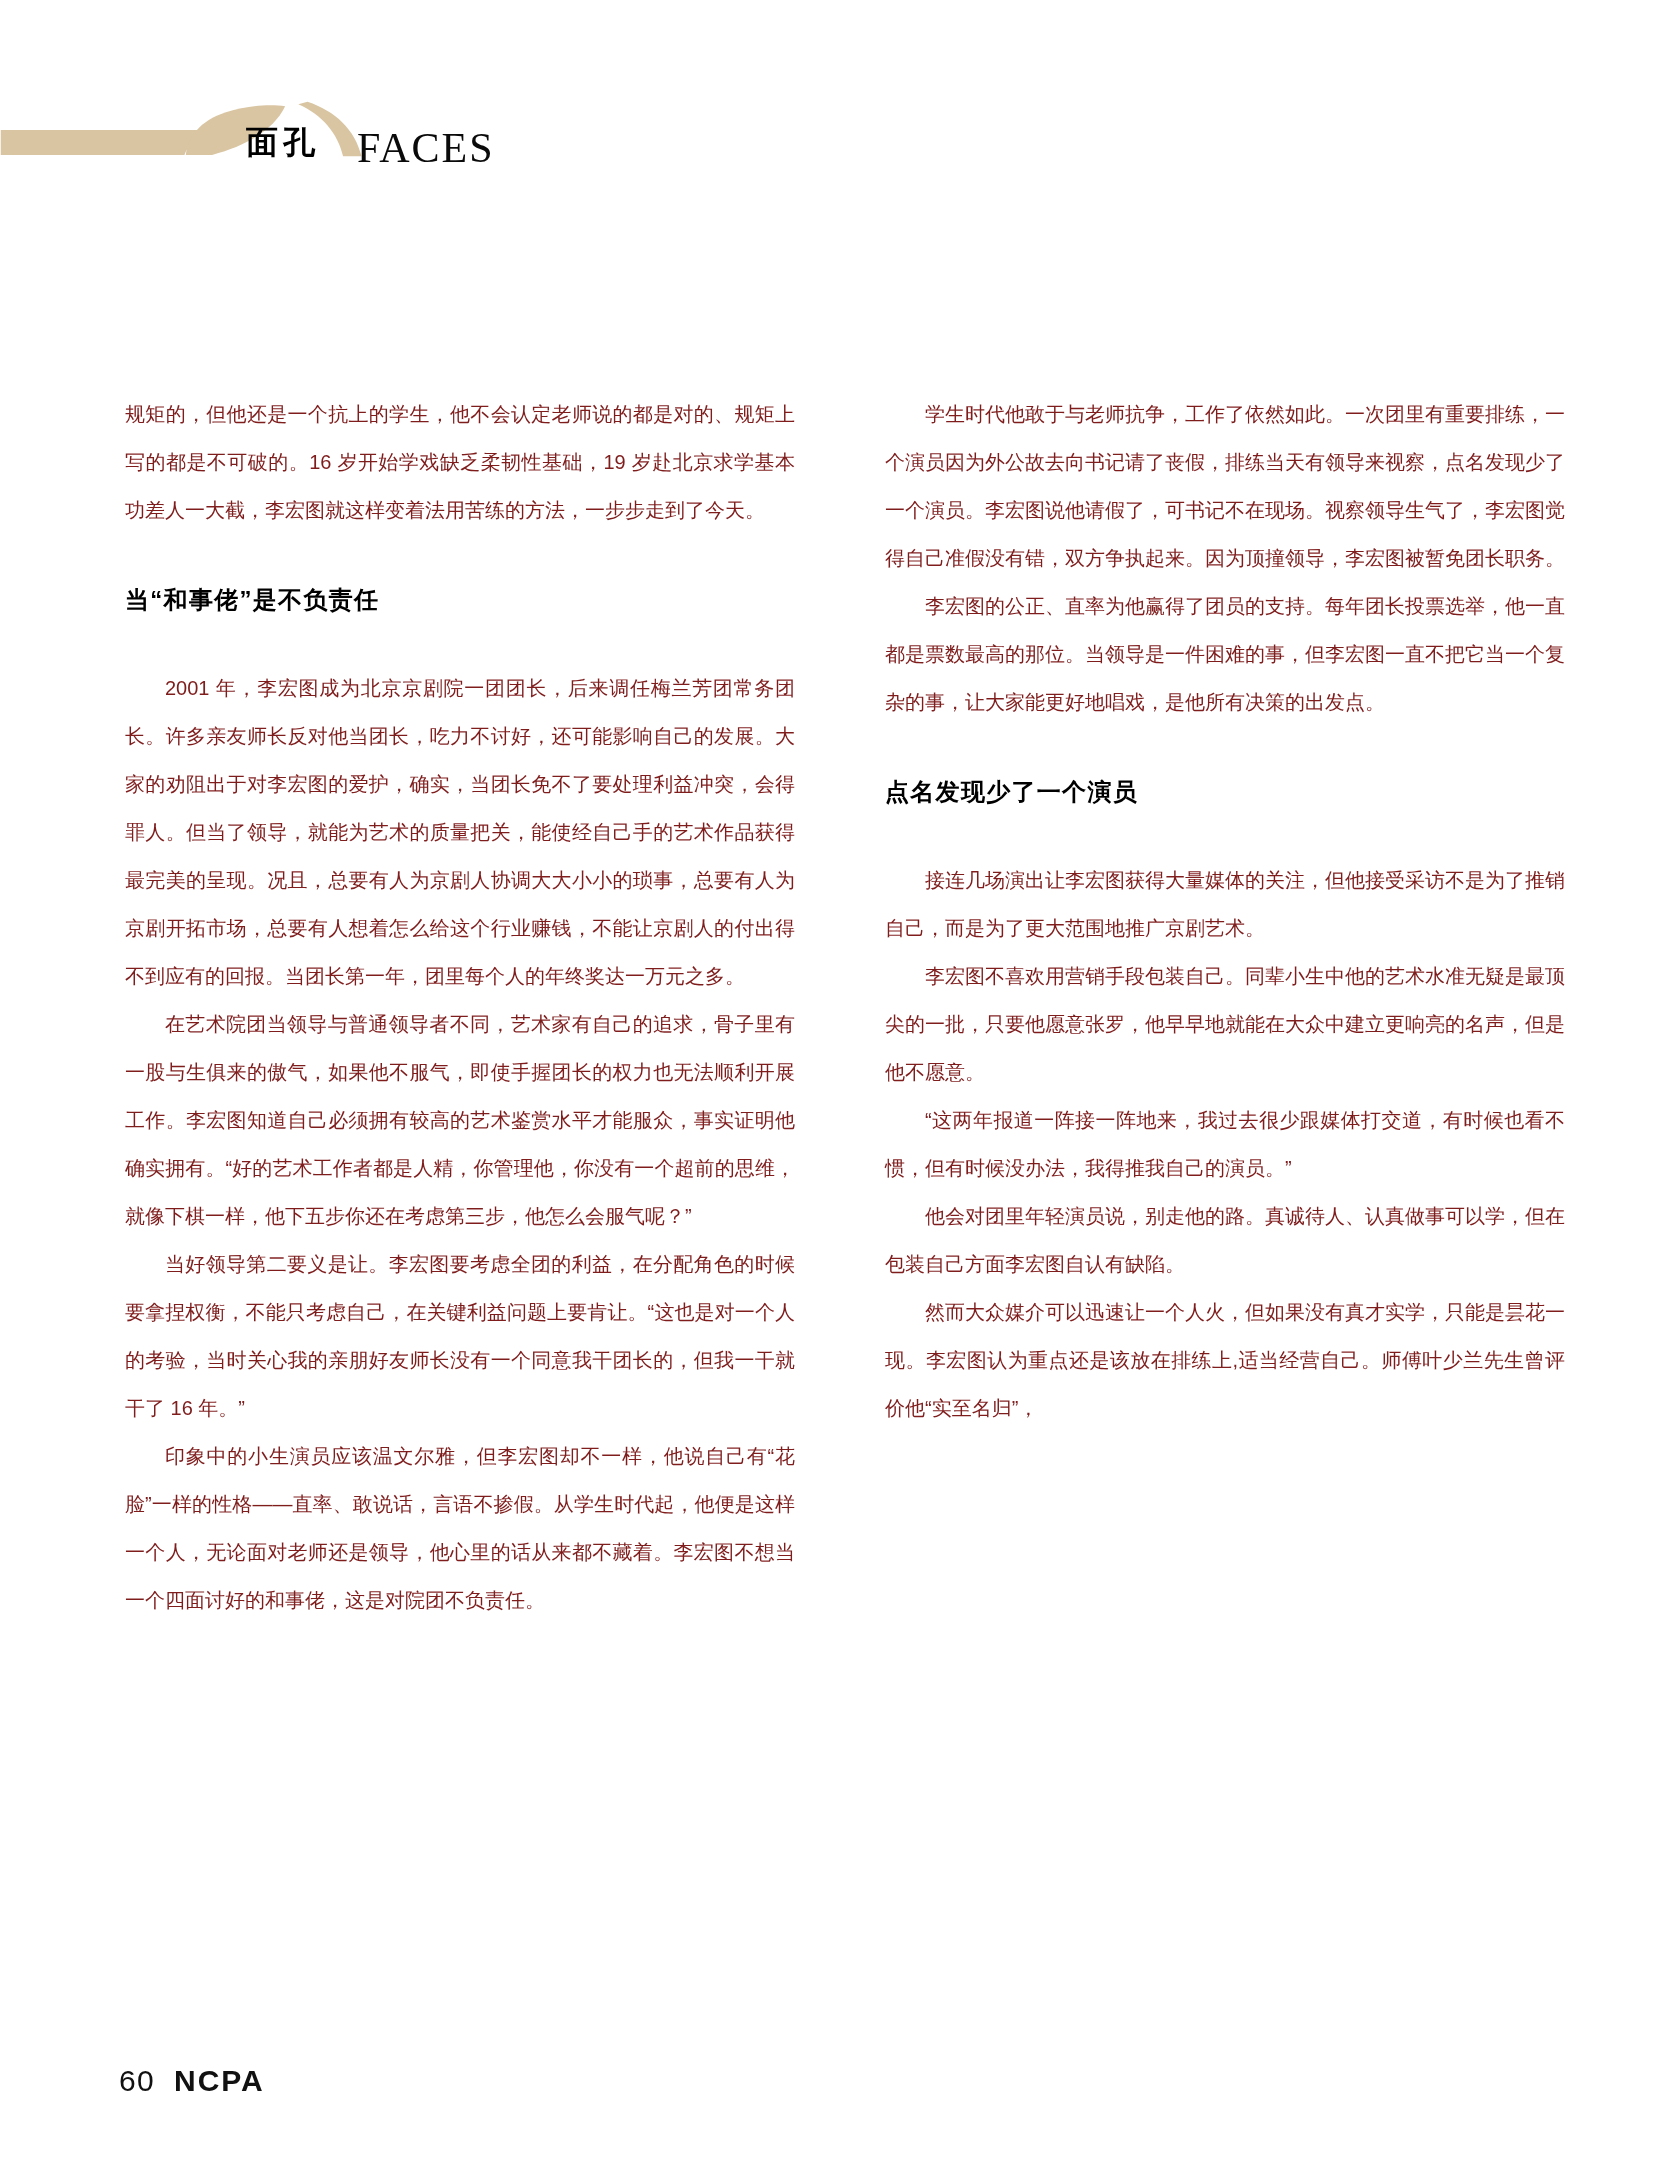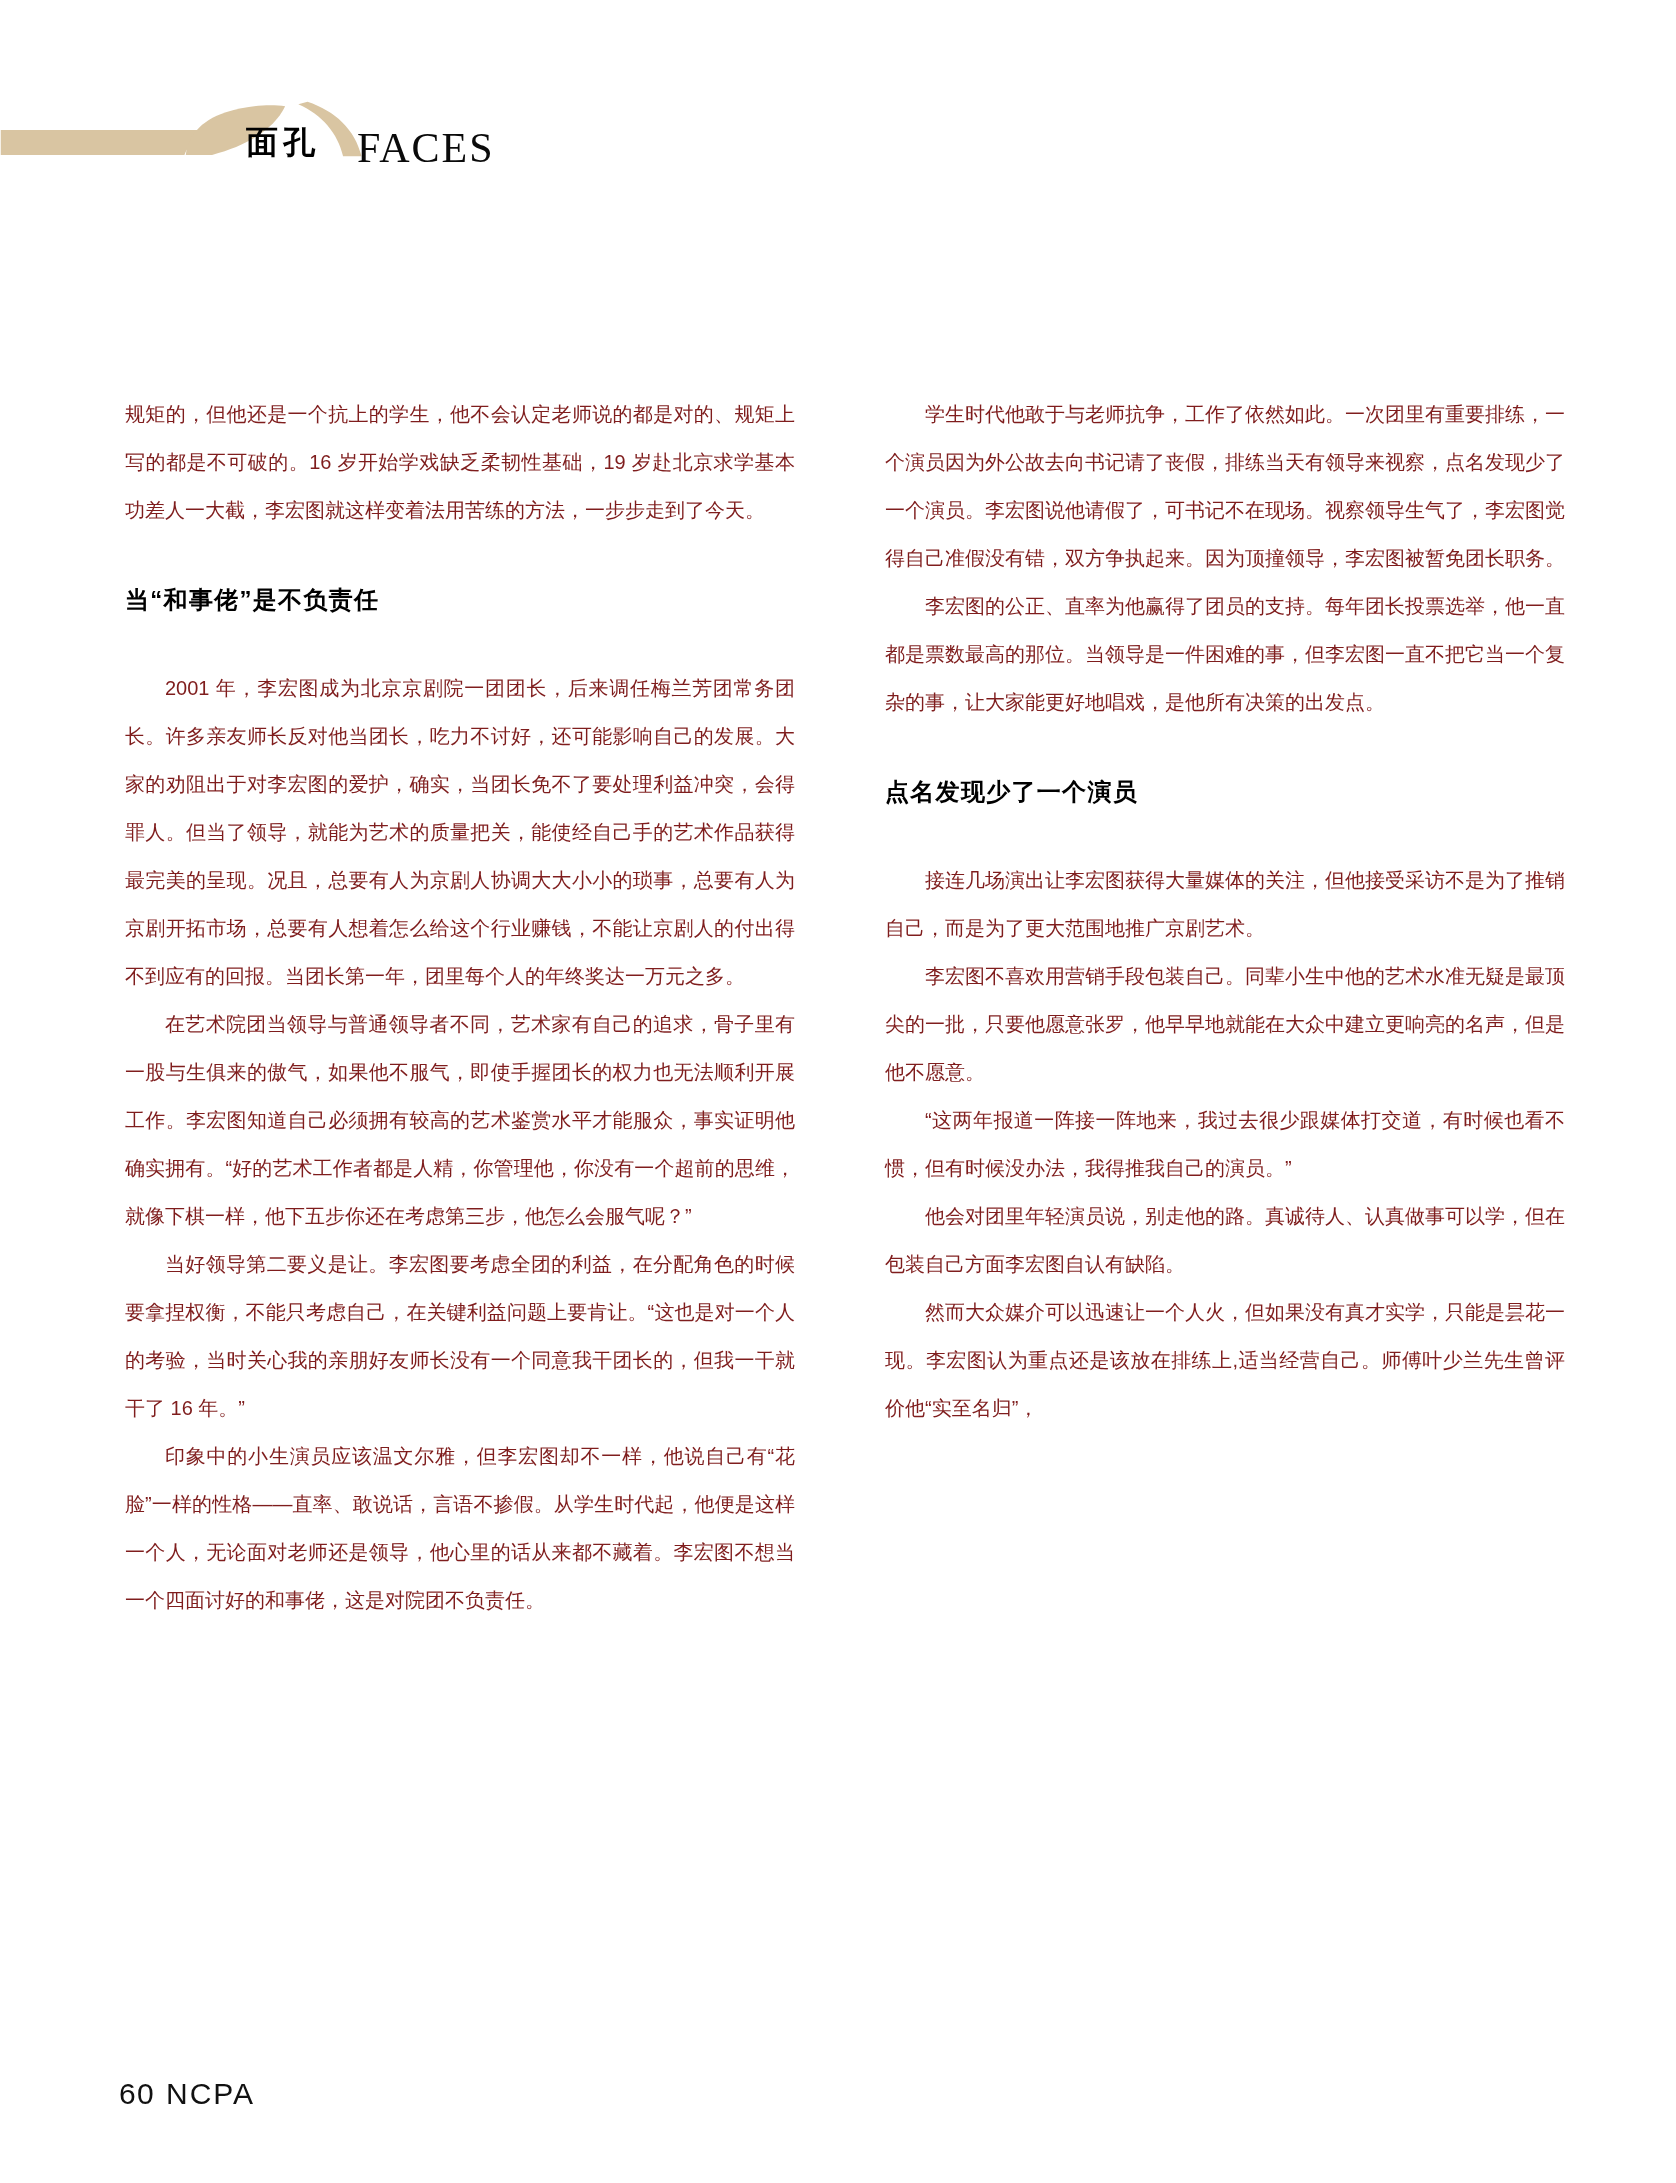--- a/index.html
+++ b/index.html
@@ -40,24 +40,24 @@
     font-size:24px;
     line-height:40px;
     font-weight:bold;
     color:#000;
     letter-spacing:1.3px;
   }
   
   .footer{
     position:absolute;left:119px;top:2064px;
     font-size:30px;color:#111;
-    display:flex;align-items:baseline;gap:11px;
+    display:flex;align-items:baseline;gap:19px;
   }
   .footer .page-no{font-weight:normal;letter-spacing:1.3px;}
-  .footer .mag{font-weight:normal;letter-spacing:2px;margin-top:13px;}
+  .footer .mag{font-weight:bold;letter-spacing:2px;}
 </style>
 </head>
 <body>
 
 <svg class="header-art" viewBox="0 0 900 120" xmlns="http://www.w3.org/2000/svg">
   <path d="M0,47 H312 C294,60 284,72 279,85 H0 Z" fill="#d9c5a2"></path>
   <path d="M281,85 C284,58 302,33 342,20 C377,9 411,8 432,11 C416,44 378,70 321,85 Z" fill="#d9c5a2"></path>
   <path d="M452,8 C488,24 512,52 520,87 L548,87 C538,46 508,18 466,4 Z" fill="#d9c5a2"></path>
 </svg>
 <div class="zh-title">面孔</div>

